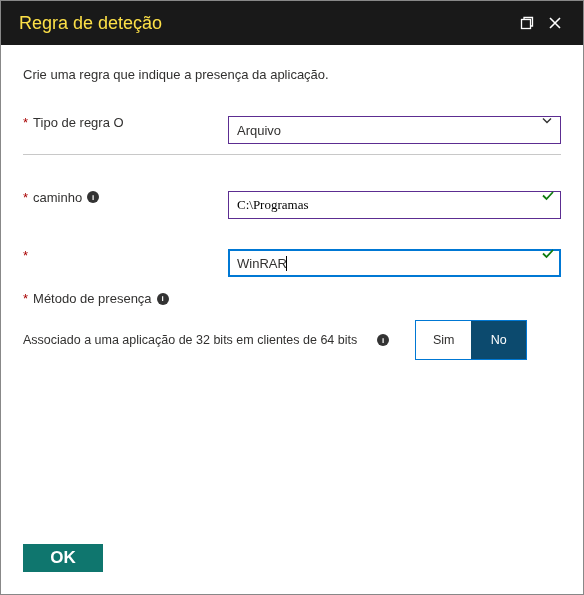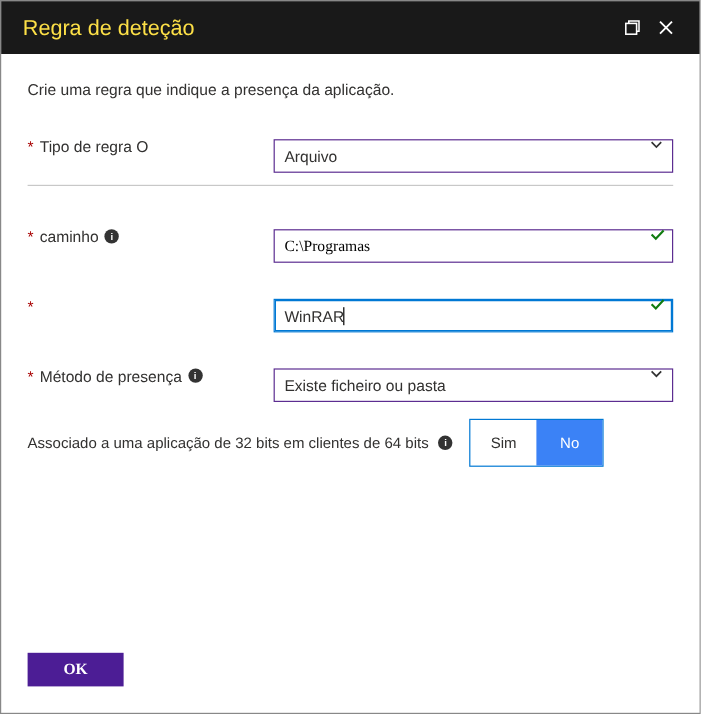--- a/index.html
+++ b/index.html
@@ -131,53 +131,53 @@
     display:inline-block;
     width:1px;
     height:15px;
     background:#000;
     vertical-align:middle;
     margin-left:-1px;
   }
   .toggle-row {
     display:flex;
     align-items:center;
-    gap:14px;
+    gap:26px;
     font-size:12.5px;
     margin-top:6px;
   }
   .toggle {
     display:flex;
     border:1px solid #0078d4;
     height:40px;
     width:112px;
   }
   .toggle .opt {
     flex:1;
     display:flex;
     align-items:center;
     justify-content:center;
     font-size:12.5px;
     cursor:pointer;
   }
   .toggle .opt.sel {
-    background:#3b82f6;
+    background:#0c4a6e;
     color:#fff;
   }
   .footer {
     padding: 14px 22px 22px 22px;
   }
   .ok-btn {
-    background:#4c1d95;
+    background:#0f766e;
     color:#fff;
     border:none;
     width:80px;
     height:28px;
-    font-size:13px;
-    font-family:Liberation Serif, serif;
+    font-size:17px;
+    font-family:Liberation Sans, sans-serif;
     cursor:pointer;
     font-weight:600;
   }
 </style>
 </head>
 <body>
 
 <div class="panel">
 
   <div class="titlebar">
@@ -251,30 +251,20 @@
         </span>
       </div>
     </div>
 
     <div class="row">
       <div class="lbl">
         <span class="req">*</span>
         <span>Método de presença</span>
         <span class="info-icon">i</span>
       </div>
-      <div class="ctrl">
-        <div class="dropdown">
-          <span>Existe ficheiro ou pasta</span>
-        </div>
-        <span class="chevron">
-          <svg width="12" height="12" viewBox="0 0 12 12">
-              <path d="M2 4 L6 8 L10 4" fill="none" stroke="#333" stroke-width="1.4"></path>
-            </svg>
-        </span>
-      </div>
     </div>
 
     <div class="toggle-row">
       <span>Associado a uma aplicação de 32 bits em clientes de 64 bits</span>
       <span class="info-icon" style="margin-left:-6px;">i</span>
       <div class="toggle">
         <div class="opt">Sim</div>
         <div class="opt sel">No</div>
       </div>
     </div>

